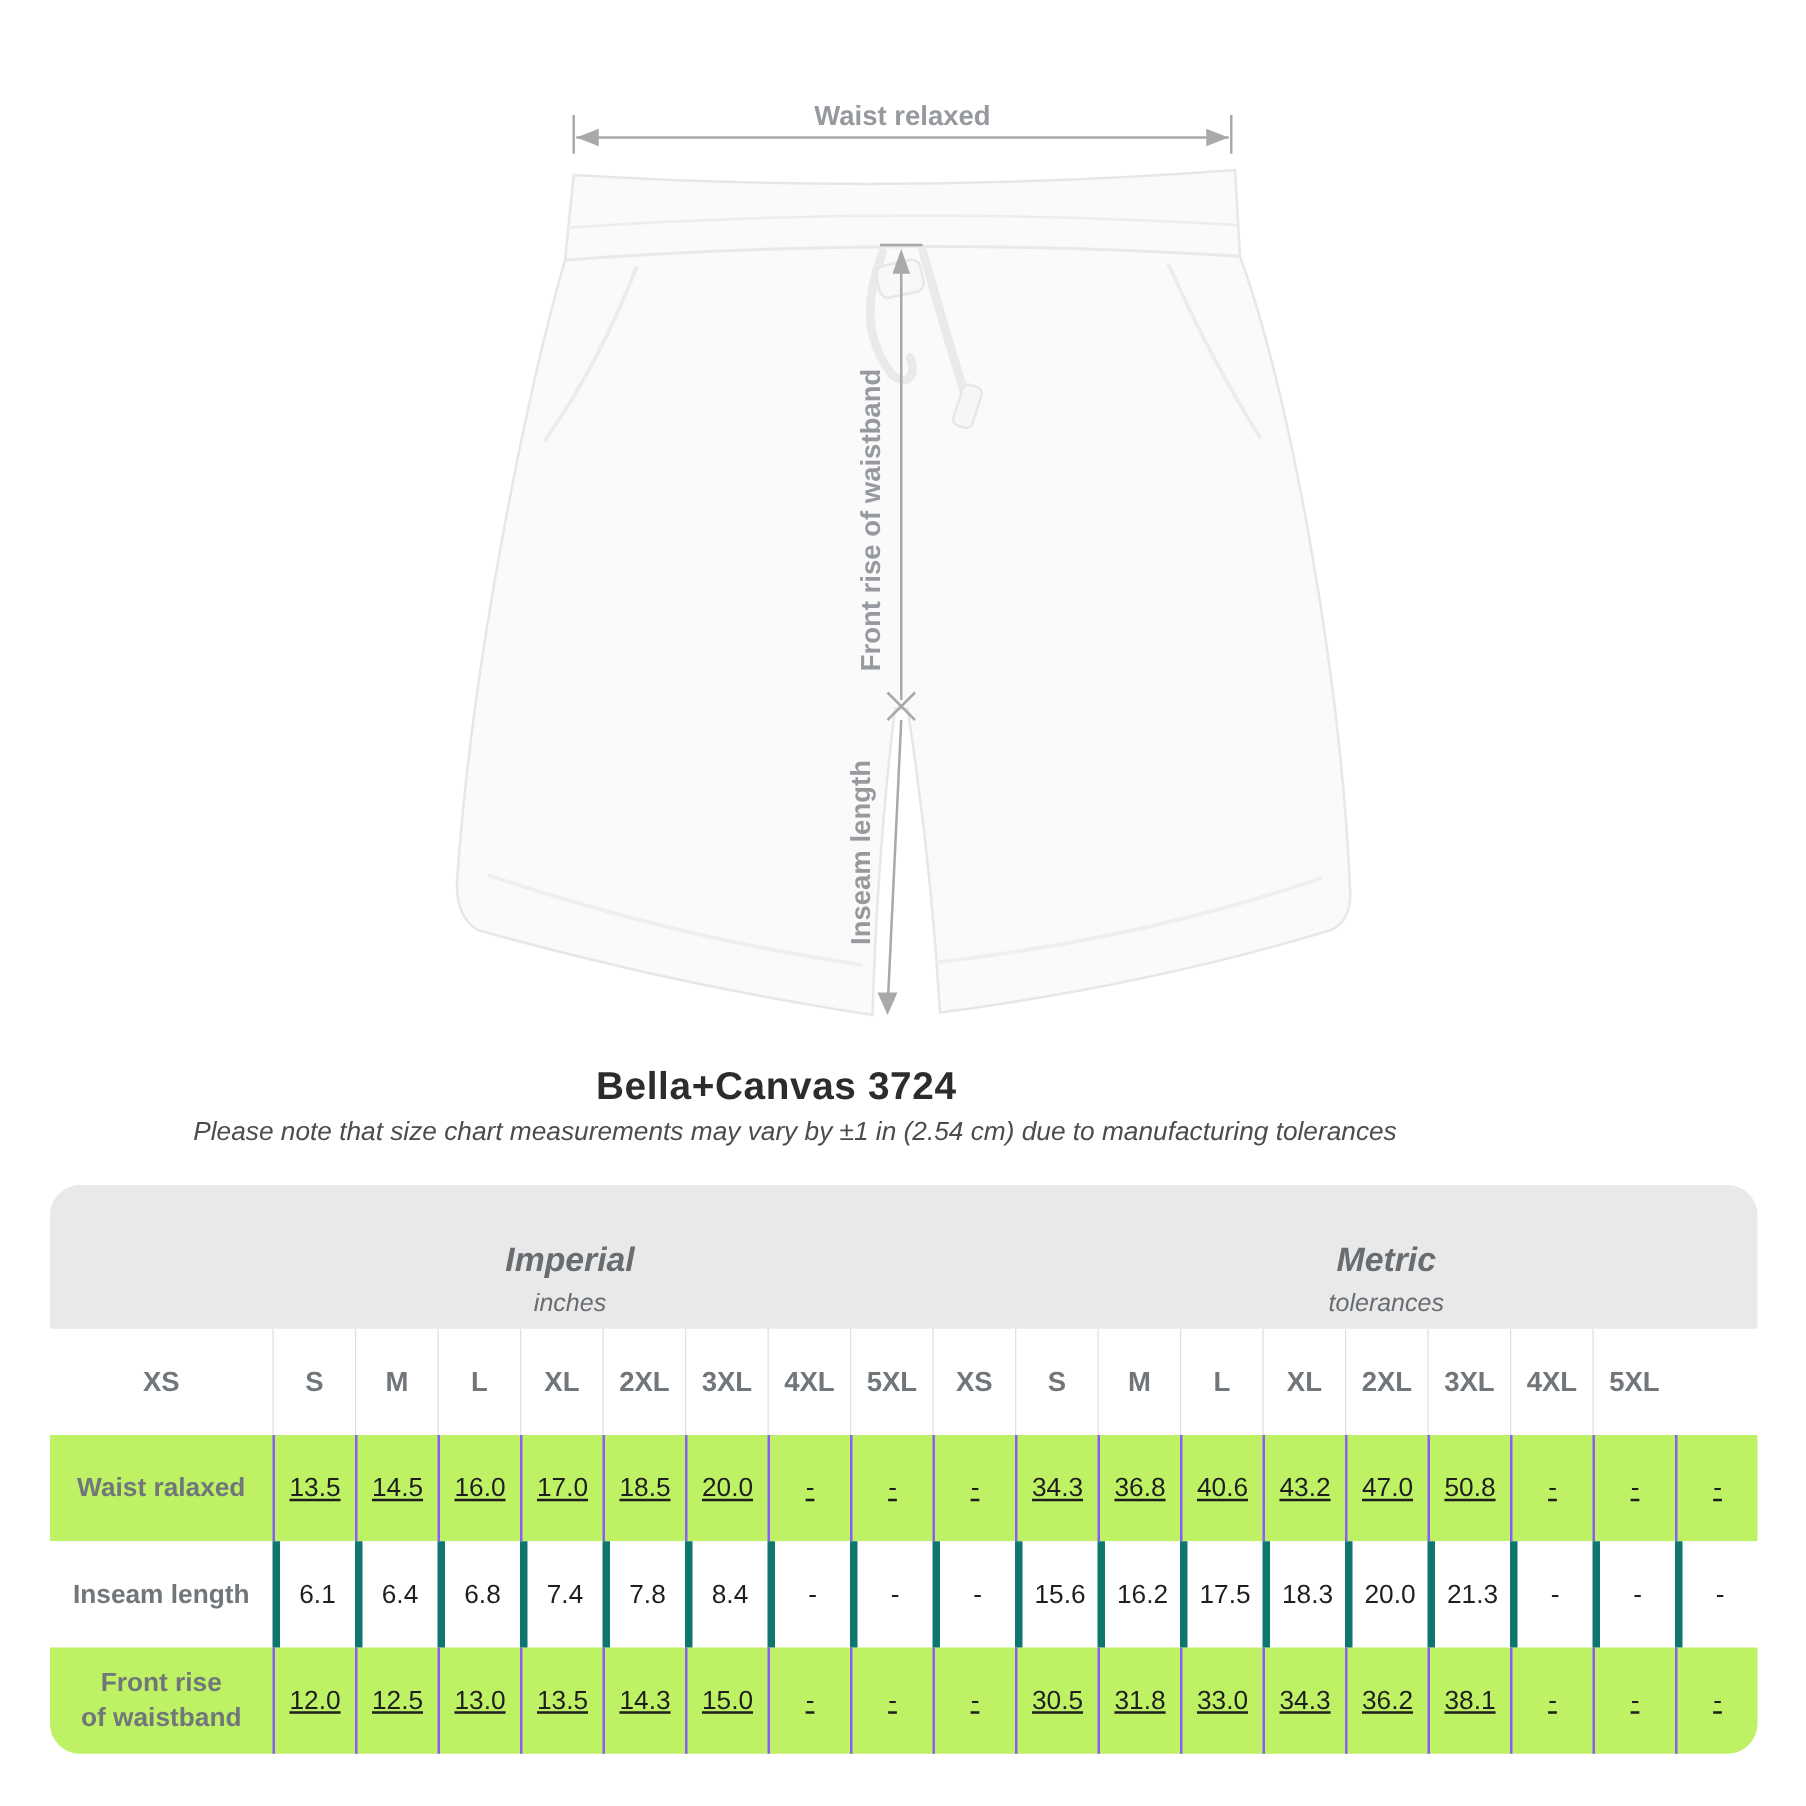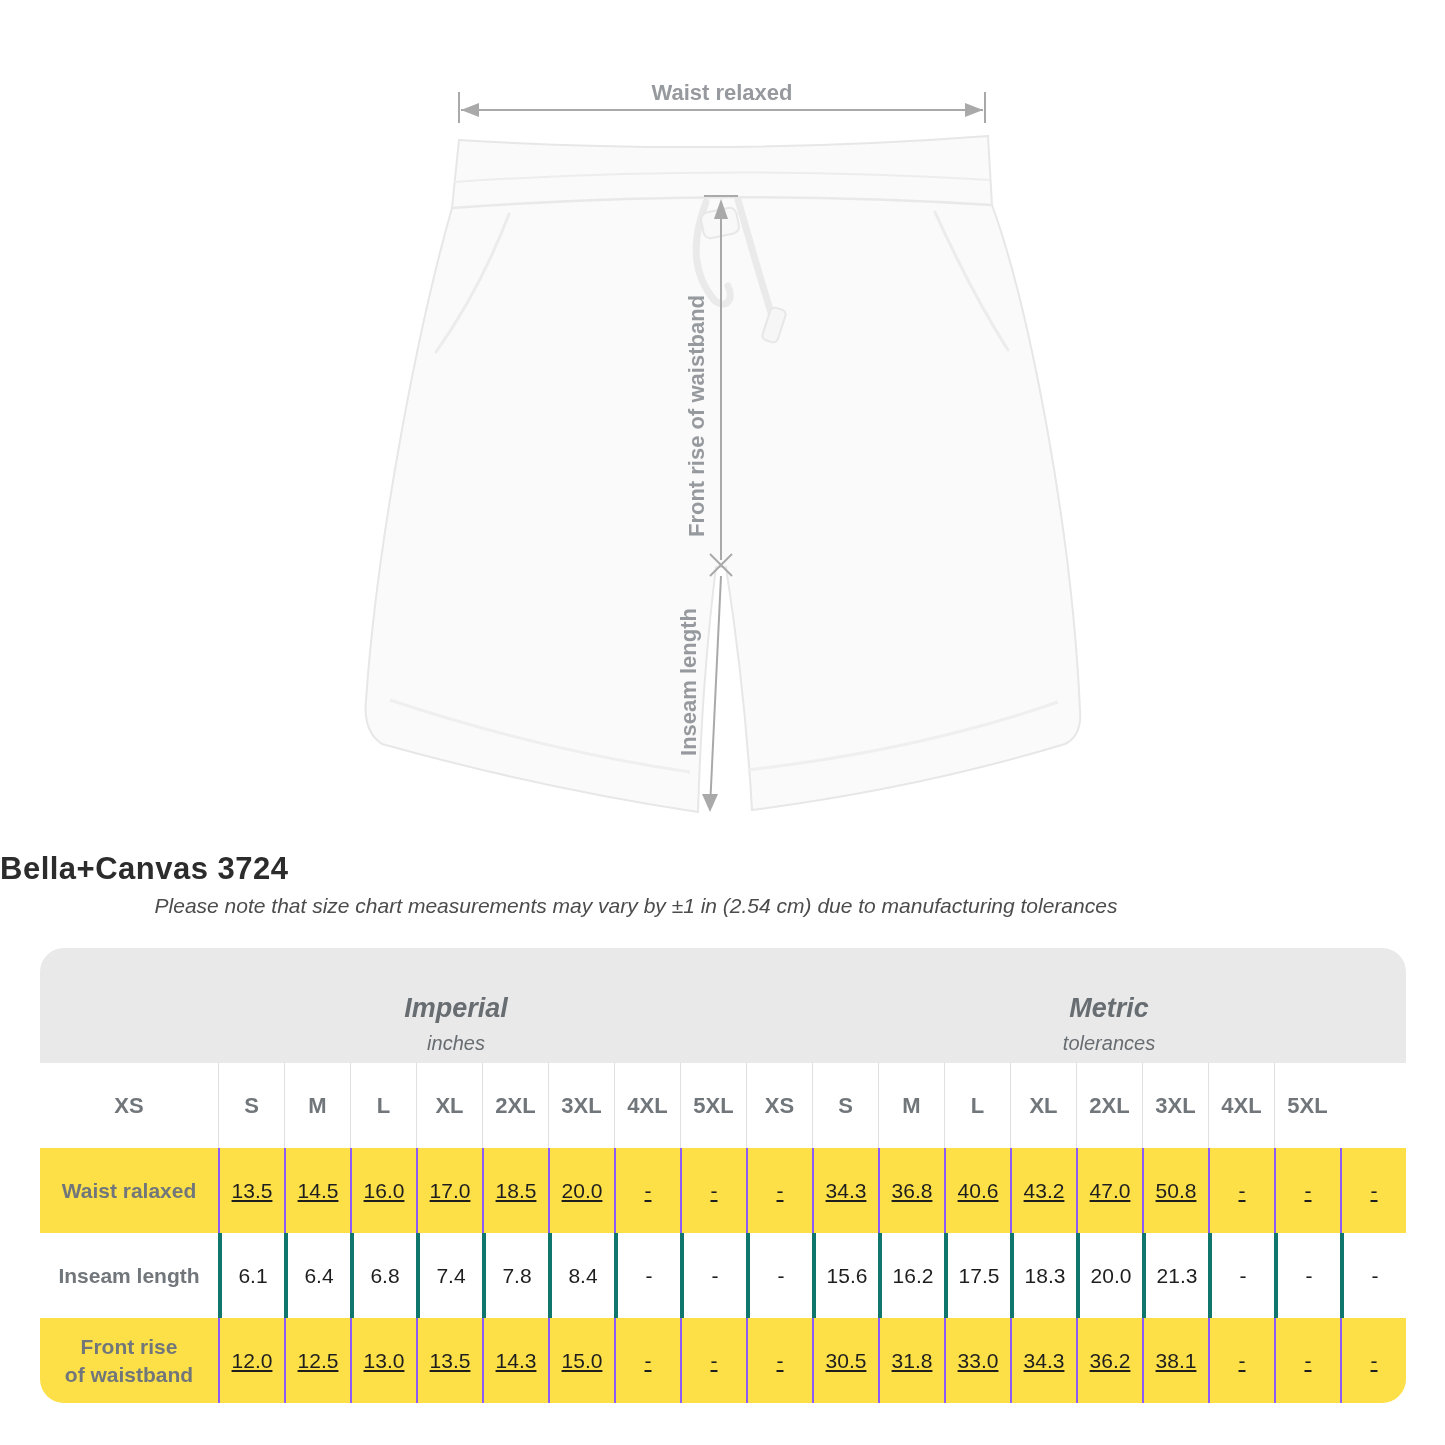--- a/index.html
+++ b/index.html
@@ -5,21 +5,21 @@
   html,body{margin:0;padding:0;background:#fff;}
   .canvas{
     position:relative;width:1445px;height:1445px;background:#ffffff;
     font-family:"Liberation Sans",sans-serif;overflow:hidden;
   }
   
   .figure{position:absolute;left:330px;top:60px;width:780px;height:780px;}
   .ann-text{font-weight:bold;font-size:22px;fill:#96999d;}
   
   .title{
-    position:absolute;left:0;top:851px;width:1242px;text-align:left;
+    position:absolute;left:0;top:851px;width:1242px;text-align:center;
     font-size:31px;font-weight:bold;color:#2c2c2c;letter-spacing:0.5px;
   }
   .note{
     position:absolute;left:0;top:894px;width:1272px;text-align:center;
     font-size:21px;font-style:italic;color:#4c4c4c;
   }
   
   .tbl{position:absolute;left:40px;top:948px;width:1366px;}
   .band{
     position:relative;height:115px;background:#e9e9e9;
@@ -33,22 +33,22 @@
   .t-row{
     display:grid;grid-template-columns:178px repeat(18,1fr);height:85px;
   }
   .cell{
     display:flex;align-items:center;justify-content:center;
     text-align:center;
   }
   .row-sizes{background:#ffffff;}
   .row-sizes .cell + .cell{border-left:1px solid #e0e0e0;}
   .t-row.white{background:#ffffff;}
-  .t-row.white .cell + .cell{border-left:4px solid #0f766e;}
-  .t-row.gray{background:#fde047;}
+  .t-row.white .cell + .cell{border-left:6px solid #0f766e;}
+  .t-row.gray{background:#bef264;}
   .t-row.gray .cell + .cell{border-left:2px solid #8b5cf6;text-decoration:underline;}
   .t-row.last{border-radius:0 0 24px 24px;}
   .sz{font-size:22px;font-weight:bold;color:#71767b;}
   .lbl{font-size:21px;font-weight:bold;color:#71767b;line-height:1.3;white-space:pre-line;}
   .val{font-size:21px;color:#1e1e1e;}
 </style>
 </head>
 <body>
 
 <div class="canvas">

